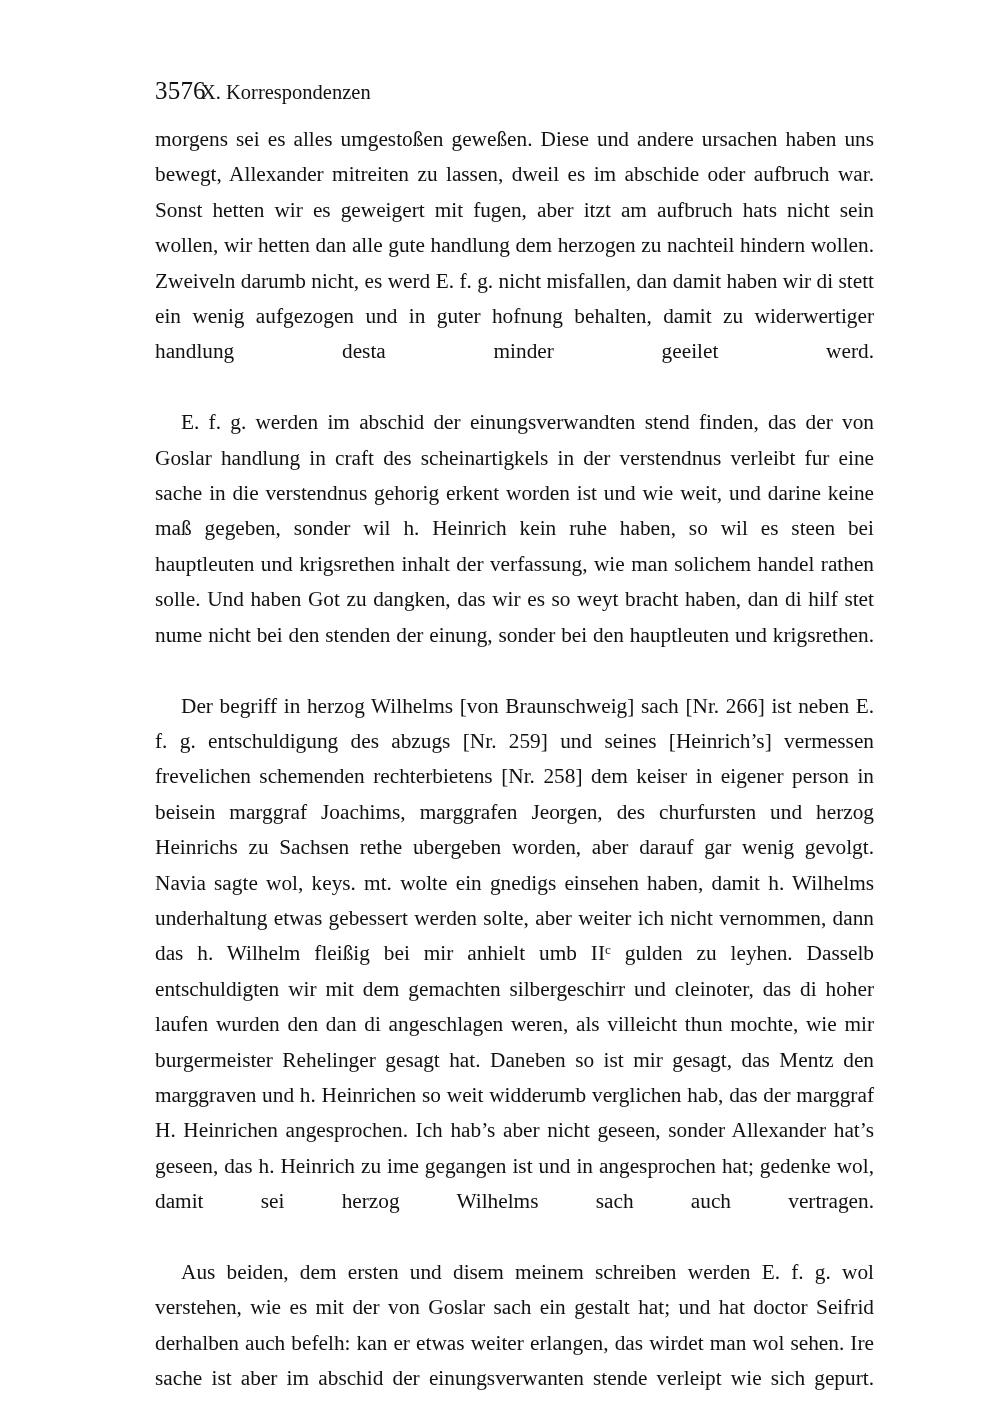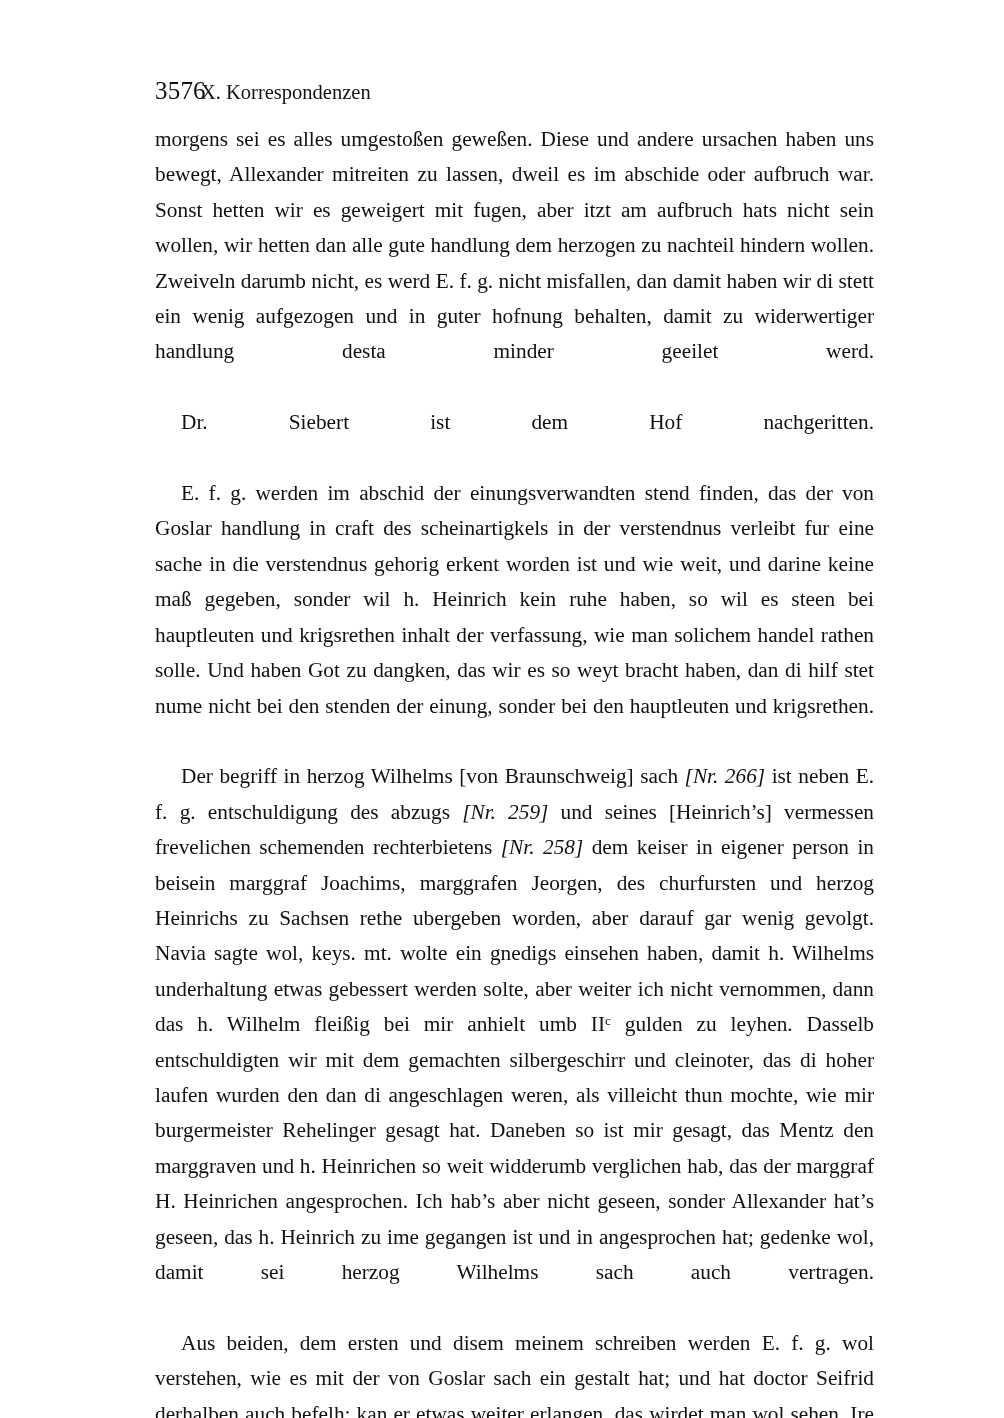--- a/index.html
+++ b/index.html
@@ -77,39 +77,37 @@
     text-indent: 0;
   }
   
   p.para::after {
     content: "";
     display: inline-block;
     width: 100%;
   }
 
   .ref {
-    font-style: italic;
   }
   sup.sc {
     font-size: 0.62em;
     vertical-align: 0.46em;
     line-height: 0;
   }
 </style>
 </head>
 <body>
 
 <div class="page">
 
   <div class="running-head">
     <span class="folio">3576</span>
     <span class="head-title">X. Korrespondenzen</span>
   </div>
 
   <div class="textblock" id="textblock">
       <p class="para noindent">morgens sei es alles umgestoßen geweßen. Diese und andere ursachen haben uns bewegt, Allexander mitreiten zu lassen, dweil es im abschide oder aufbruch war. Sonst hetten wir es geweigert mit fugen, aber itzt am aufbruch hats nicht sein wollen, wir hetten dan alle gute handlung dem herzogen zu nachteil hindern wollen. Zweiveln darumb nicht, es werd E. f. g. nicht misfallen, dan damit haben wir di stett ein wenig aufgezogen und in guter hofnung behalten, damit zu widerwertiger handlung desta minder geeilet werd.</p>
-      <p class="para">Dr. Siebert ist dem Hof nachgeritten.</p>
       <p class="para">E. f. g. werden im abschid der einungsverwandten stend finden, das der von Goslar handlung in craft des scheinartigkels in der verstendnus verleibt fur eine sache in die verstendnus gehorig erkent worden ist und wie weit, und darine keine maß gegeben, sonder wil h. Heinrich kein ruhe haben, so wil es steen bei hauptleuten und krigsrethen inhalt der verfassung, wie man solichem handel rathen solle. Und haben Got zu dangken, das wir es so weyt bracht haben, dan di hilf stet nume nicht bei den stenden der einung, sonder bei den hauptleuten und krigsrethen.</p>
       <p class="para">Der begriff in herzog Wilhelms [von Braunschweig] sach <span class="ref">[Nr. 266]</span> ist neben E. f. g. entschuldigung des abzugs <span class="ref">[Nr. 259]</span> und seines [Heinrich’s] vermessen frevelichen schemenden rechterbietens <span class="ref">[Nr. 258]</span> dem keiser in eigener person in beisein marggraf Joachims, marggrafen Jeorgen, des churfursten und herzog Heinrichs zu Sachsen rethe ubergeben worden, aber darauf gar wenig gevolgt. Navia sagte wol, keys. mt. wolte ein gnedigs einsehen haben, damit h. Wilhelms underhaltung etwas gebessert werden solte, aber weiter ich nicht vernommen, dann das h. Wilhelm fleißig bei mir anhielt umb II<sup class="sc">c</sup> gulden zu leyhen. Dasselb entschuldigten wir mit dem gemachten silbergeschirr und cleinoter, das di hoher laufen wurden den dan di angeschlagen weren, als villeicht thun mochte, wie mir burgermeister Rehelinger gesagt hat. Daneben so ist mir gesagt, das Mentz den marggraven und h. Heinrichen so weit widderumb verglichen hab, das der marggraf H. Heinrichen angesprochen. Ich hab’s aber nicht geseen, sonder Allexander hat’s geseen, das h. Heinrich zu ime gegangen ist und in angesprochen hat; gedenke wol, damit sei herzog Wilhelms sach auch vertragen.</p>
       <p class="para">Aus beiden, dem ersten und disem meinem schreiben werden E. f. g. wol verstehen, wie es mit der von Goslar sach ein gestalt hat; und hat doctor Seifrid derhalben auch befelh: kan er etwas weiter erlangen, das wirdet man wol sehen. Ire sache ist aber im abschid der einungsverwanten stende verleipt wie sich gepurt.</p>
     </div>
 
 </div>
 
 </body></html>

